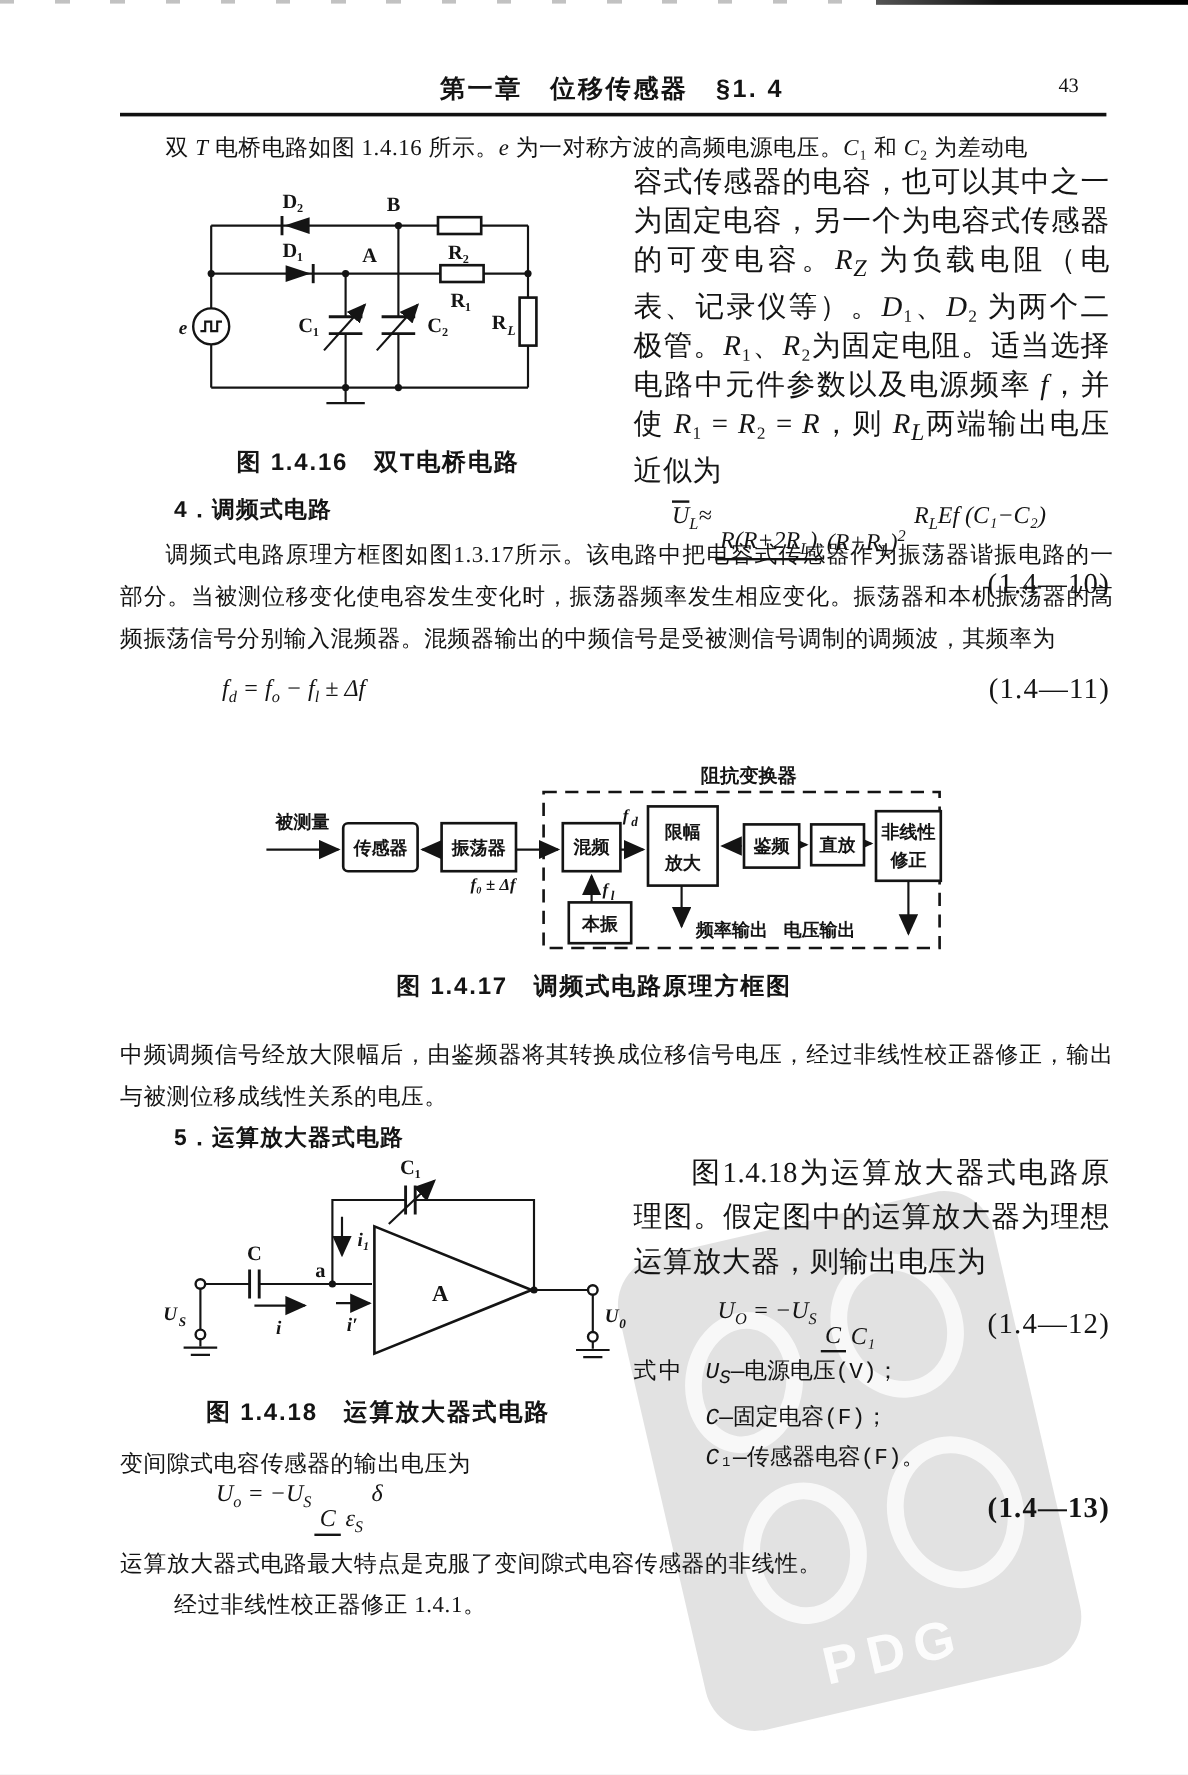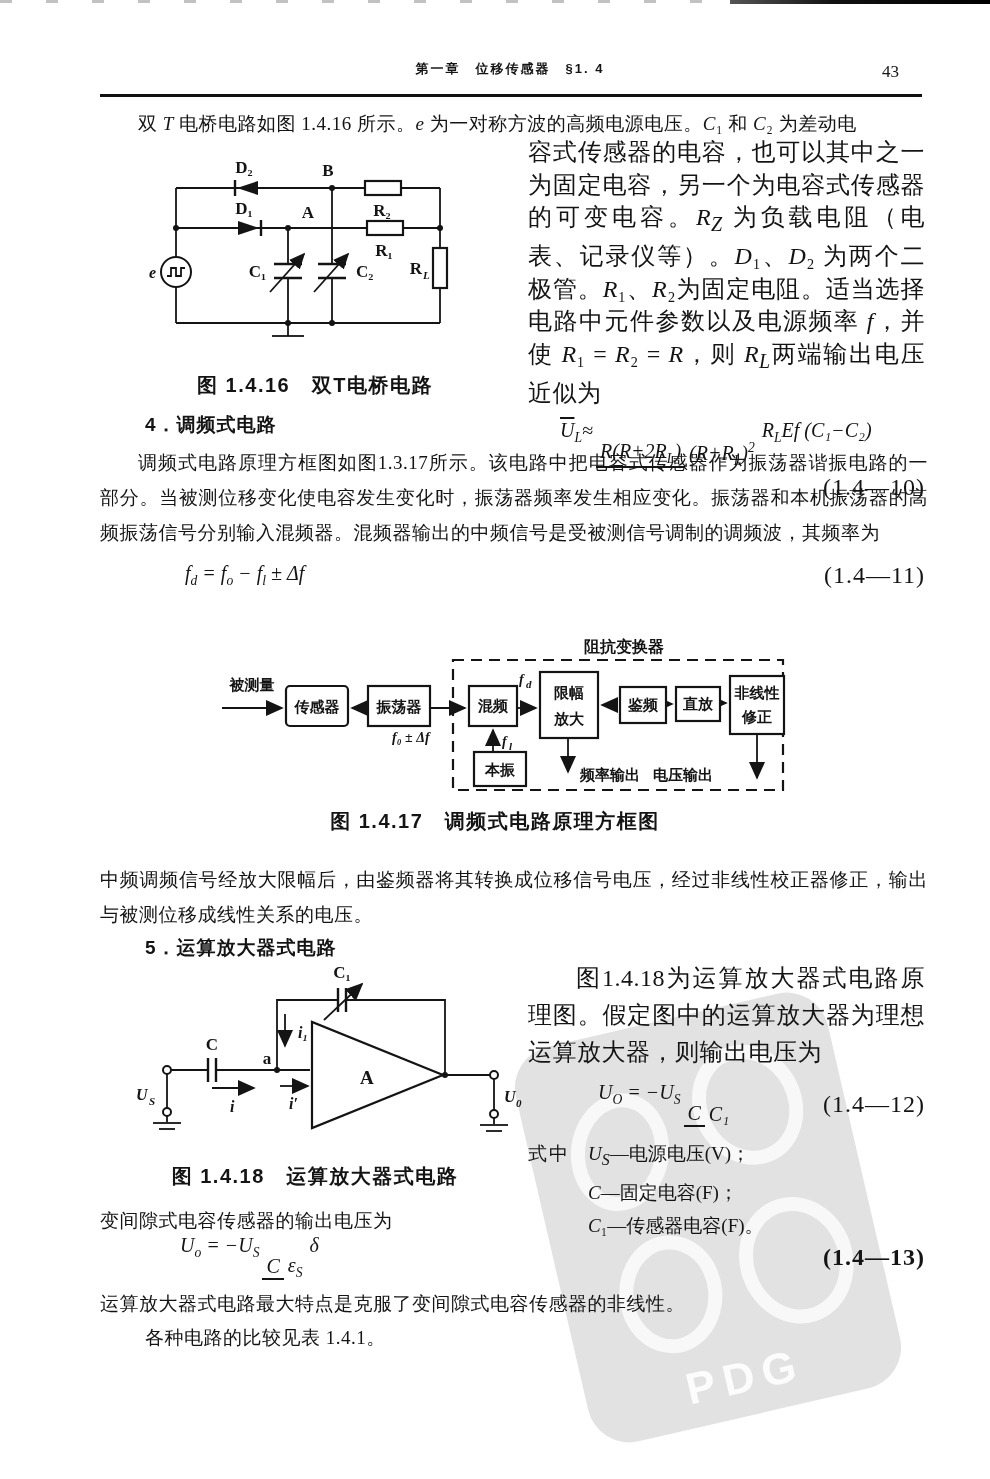--- a/index.html
+++ b/index.html
@@ -6,39 +6,39 @@
   .page{position:relative;width:990px;height:1479px;background:#ffffff;overflow:hidden;
         font-family:"Liberation Serif","DejaVu Serif",serif;color:#141414;}
   .abs{position:absolute;}
   
   .body-p{font-size:19px;line-height:35px;text-align:justify;letter-spacing:.5px;margin:0;}
   .indent{text-indent:2em;}
   .col-p{font-size:24px;line-height:32.5px;text-align:justify;letter-spacing:.5px;margin:0;}
   .hd{font-family:"Liberation Sans","DejaVu Sans",sans-serif;font-weight:700;font-size:19px;letter-spacing:1px;}
   .cap{font-family:"Liberation Sans","DejaVu Sans",sans-serif;font-weight:700;font-size:20px;
        text-align:center;letter-spacing:1.5px;}
-  .hdr{font-family:"Liberation Sans","DejaVu Sans",sans-serif;font-weight:700;font-size:13px;
+  .hdr{font-family:"Liberation Sans","DejaVu Sans",sans-serif;font-weight:700;font-size:21px;
        text-align:center;letter-spacing:2px;}
   .pgno{font-size:17px;}
   .rule{background:#111;}
   
   .math{font-style:italic;font-family:"Liberation Serif",serif;}
   .math sub,.math sup{font-size:68%;}
   .formula{font-size:20px;}
   .over{text-decoration:overline;}
   .frac{display:inline-flex;align-items:center;vertical-align:-1.05em;
         line-height:1.15;margin:0 3px;}
   .frac .num{border-bottom:2px solid #141414;padding:0 4px;}
   .frac .den{padding:0 4px;}
   .eqno{font-size:24px;font-style:normal;letter-spacing:1px;}
   .eqrow{display:flex;align-items:center;}
   .eqrow .eqno{margin-left:auto;}
   .right{text-align:right;}
   
-  .where{display:flex;font-size:19px;line-height:33px;margin-top:10px;}
+  .where{display:flex;font-size:19px;line-height:33px;font-family:Liberation Mono, monospace;}
   .where-label{margin-right:18px;letter-spacing:2px;}
   
   svg text{font-family:"Liberation Serif","DejaVu Serif",serif;fill:#141414;}
   .w{stroke:#141414;stroke-width:1.8;fill:none;}
   .w2{stroke:#141414;stroke-width:2.4;fill:none;}
   .box{fill:#fff;stroke:#141414;stroke-width:2.2;}
   .blk{font-family:"Liberation Sans","DejaVu Sans",sans-serif;font-weight:700;font-size:15px;text-anchor:middle;}
   .lbl{font-style:italic;font-weight:700;font-size:16px;}
   .lblb{font-weight:700;font-size:17px;}
   .subt{font-style:italic;font-weight:700;font-size:11px;}
@@ -304,15 +304,15 @@
     <span class="formula math" style="margin-left:80px;">
       <span>U<sub>o</sub> = −U<sub>S</sub></span><span class="frac">
           <span class="num">C</span>
           <span class="den">ε<sub>S</sub></span>
         </span><span>δ</span>
     </span>
     <span class="eqno" style="font-weight:700;">(1.4—13)</span>
   </div>
 
   <p class="abs body-p z1" style="left:100px;top:1286px;width:828px;">运算放大器式电路最大特点是克服了变间隙式电容传感器的非线性。</p>
-  <p class="abs body-p z1" style="left:145px;top:1320px;width:783px;">各种电路的比较见表 1.4.1。</p>
+  <p class="abs body-p z1" style="left:145px;top:1320px;width:783px;">经过非线性校正器修正 1.4.1。</p>
 
 </div>
 
 </body></html>

